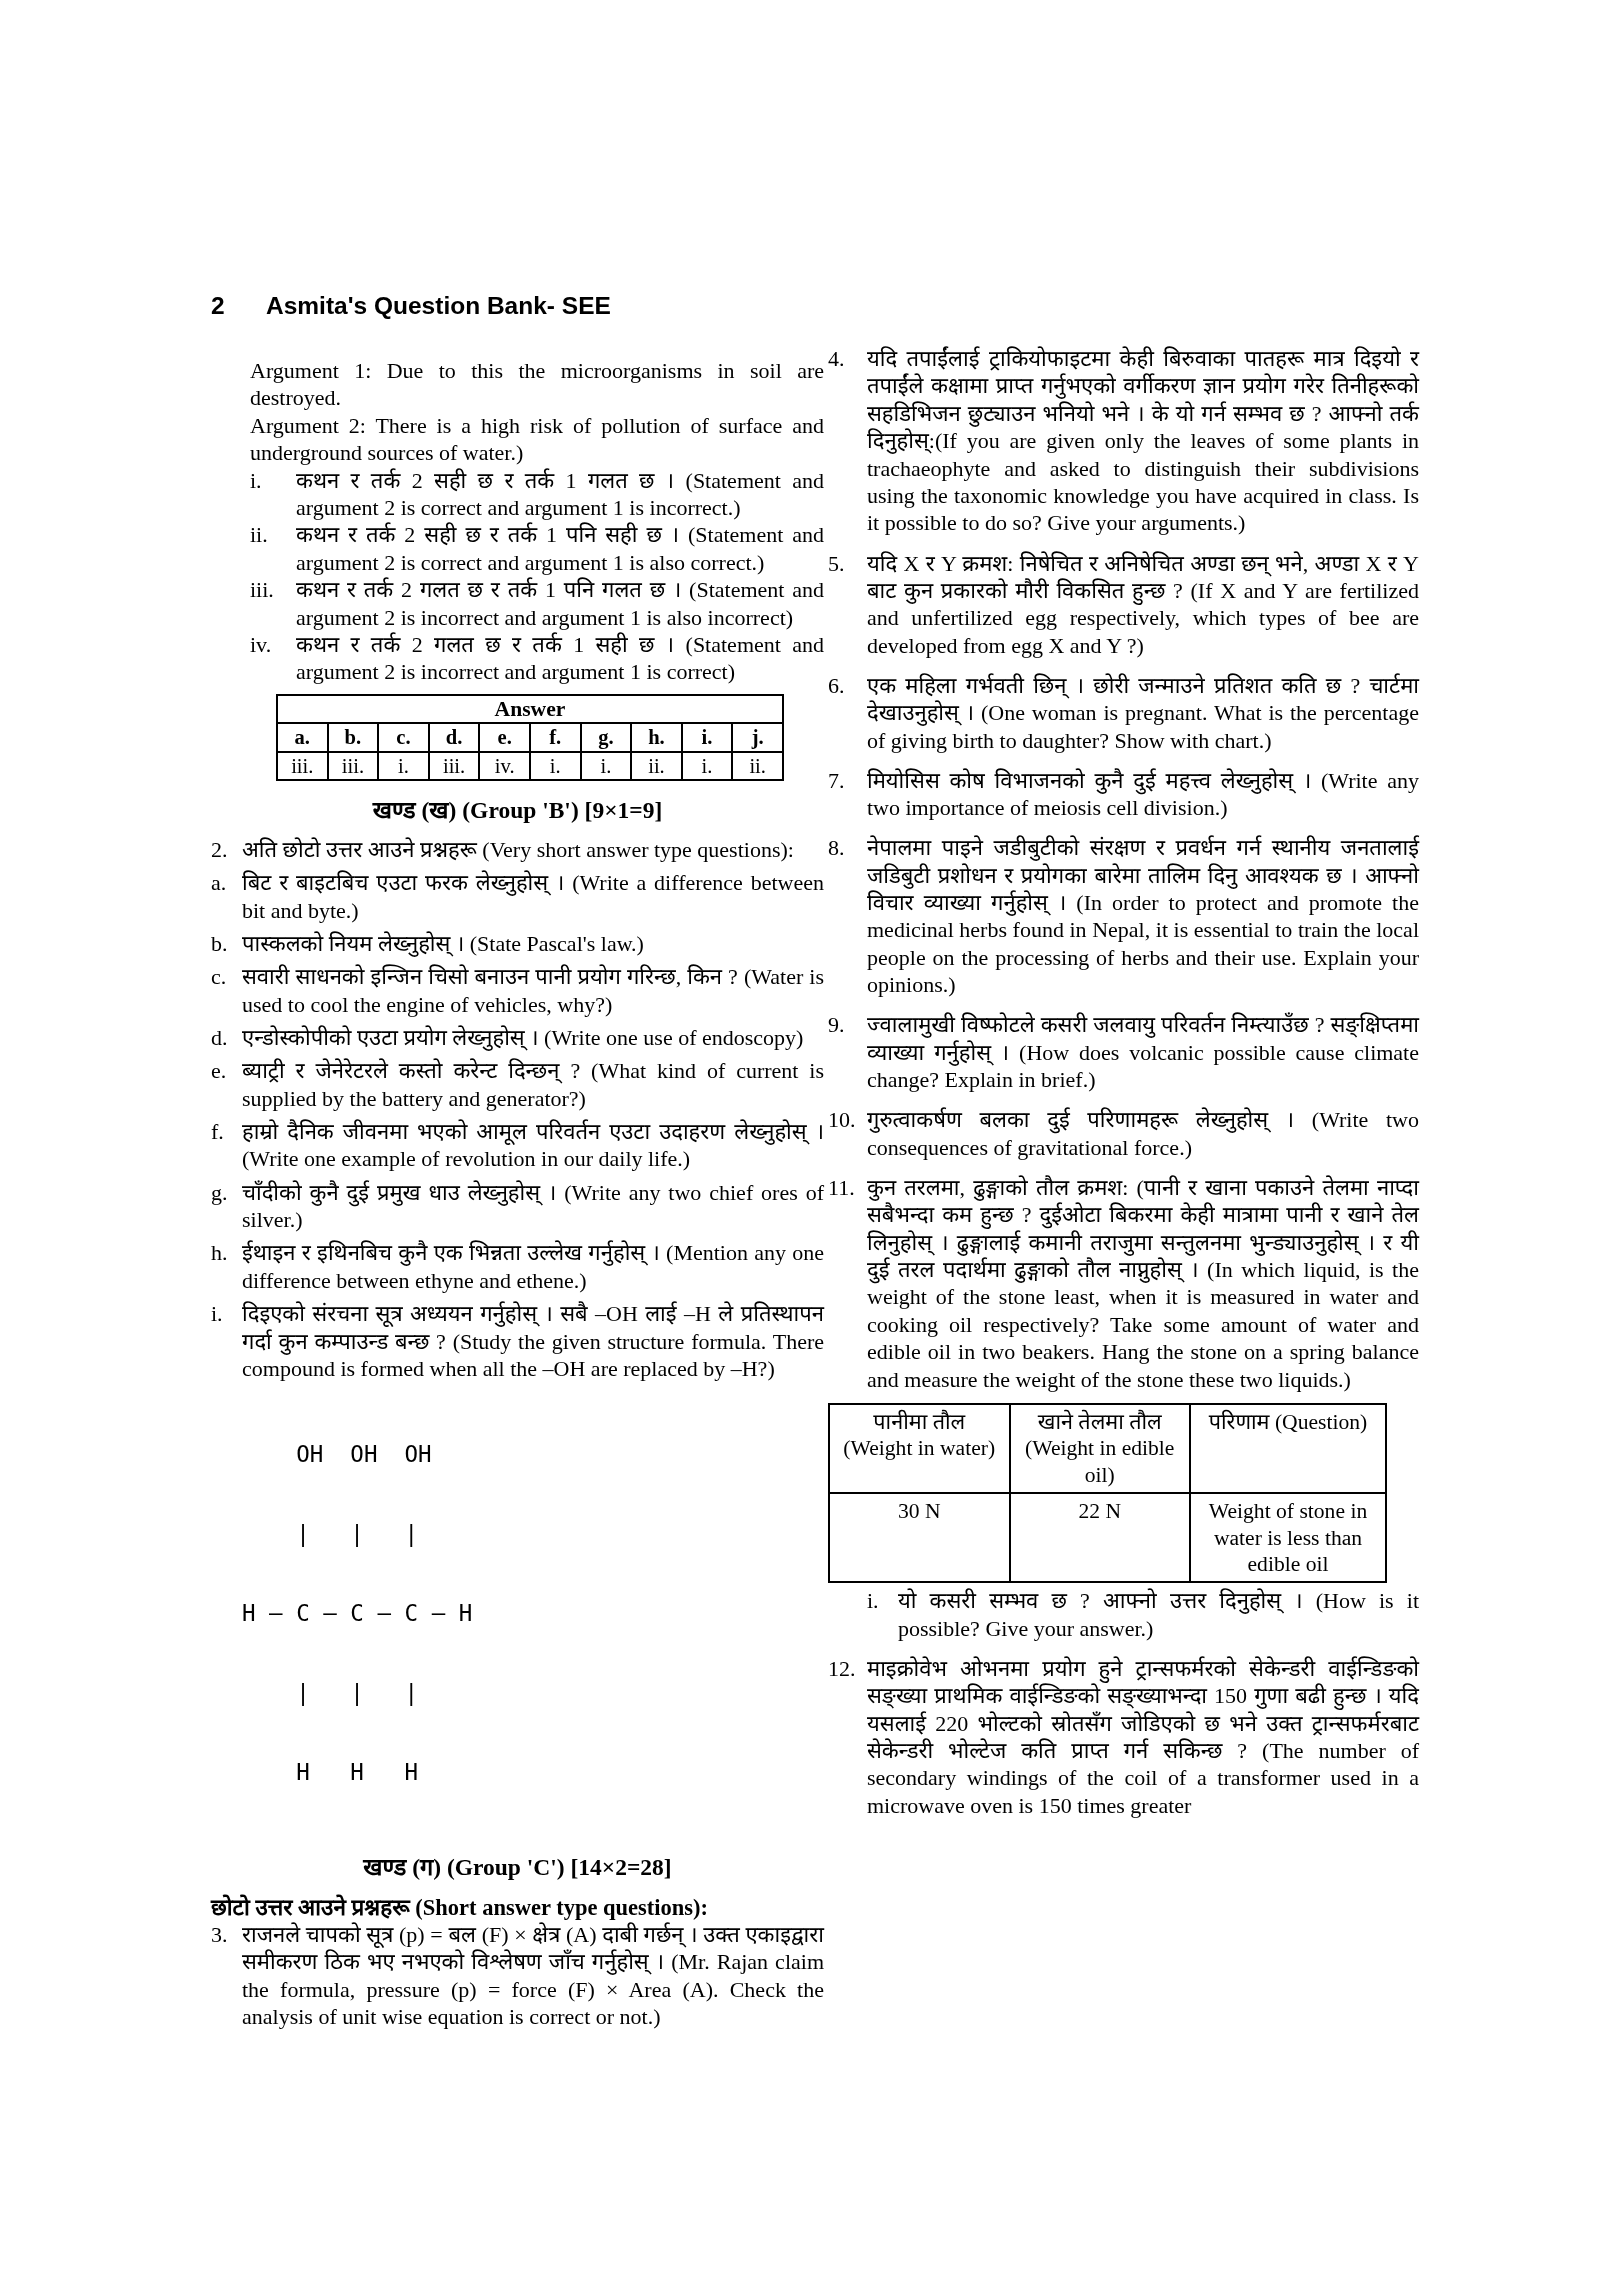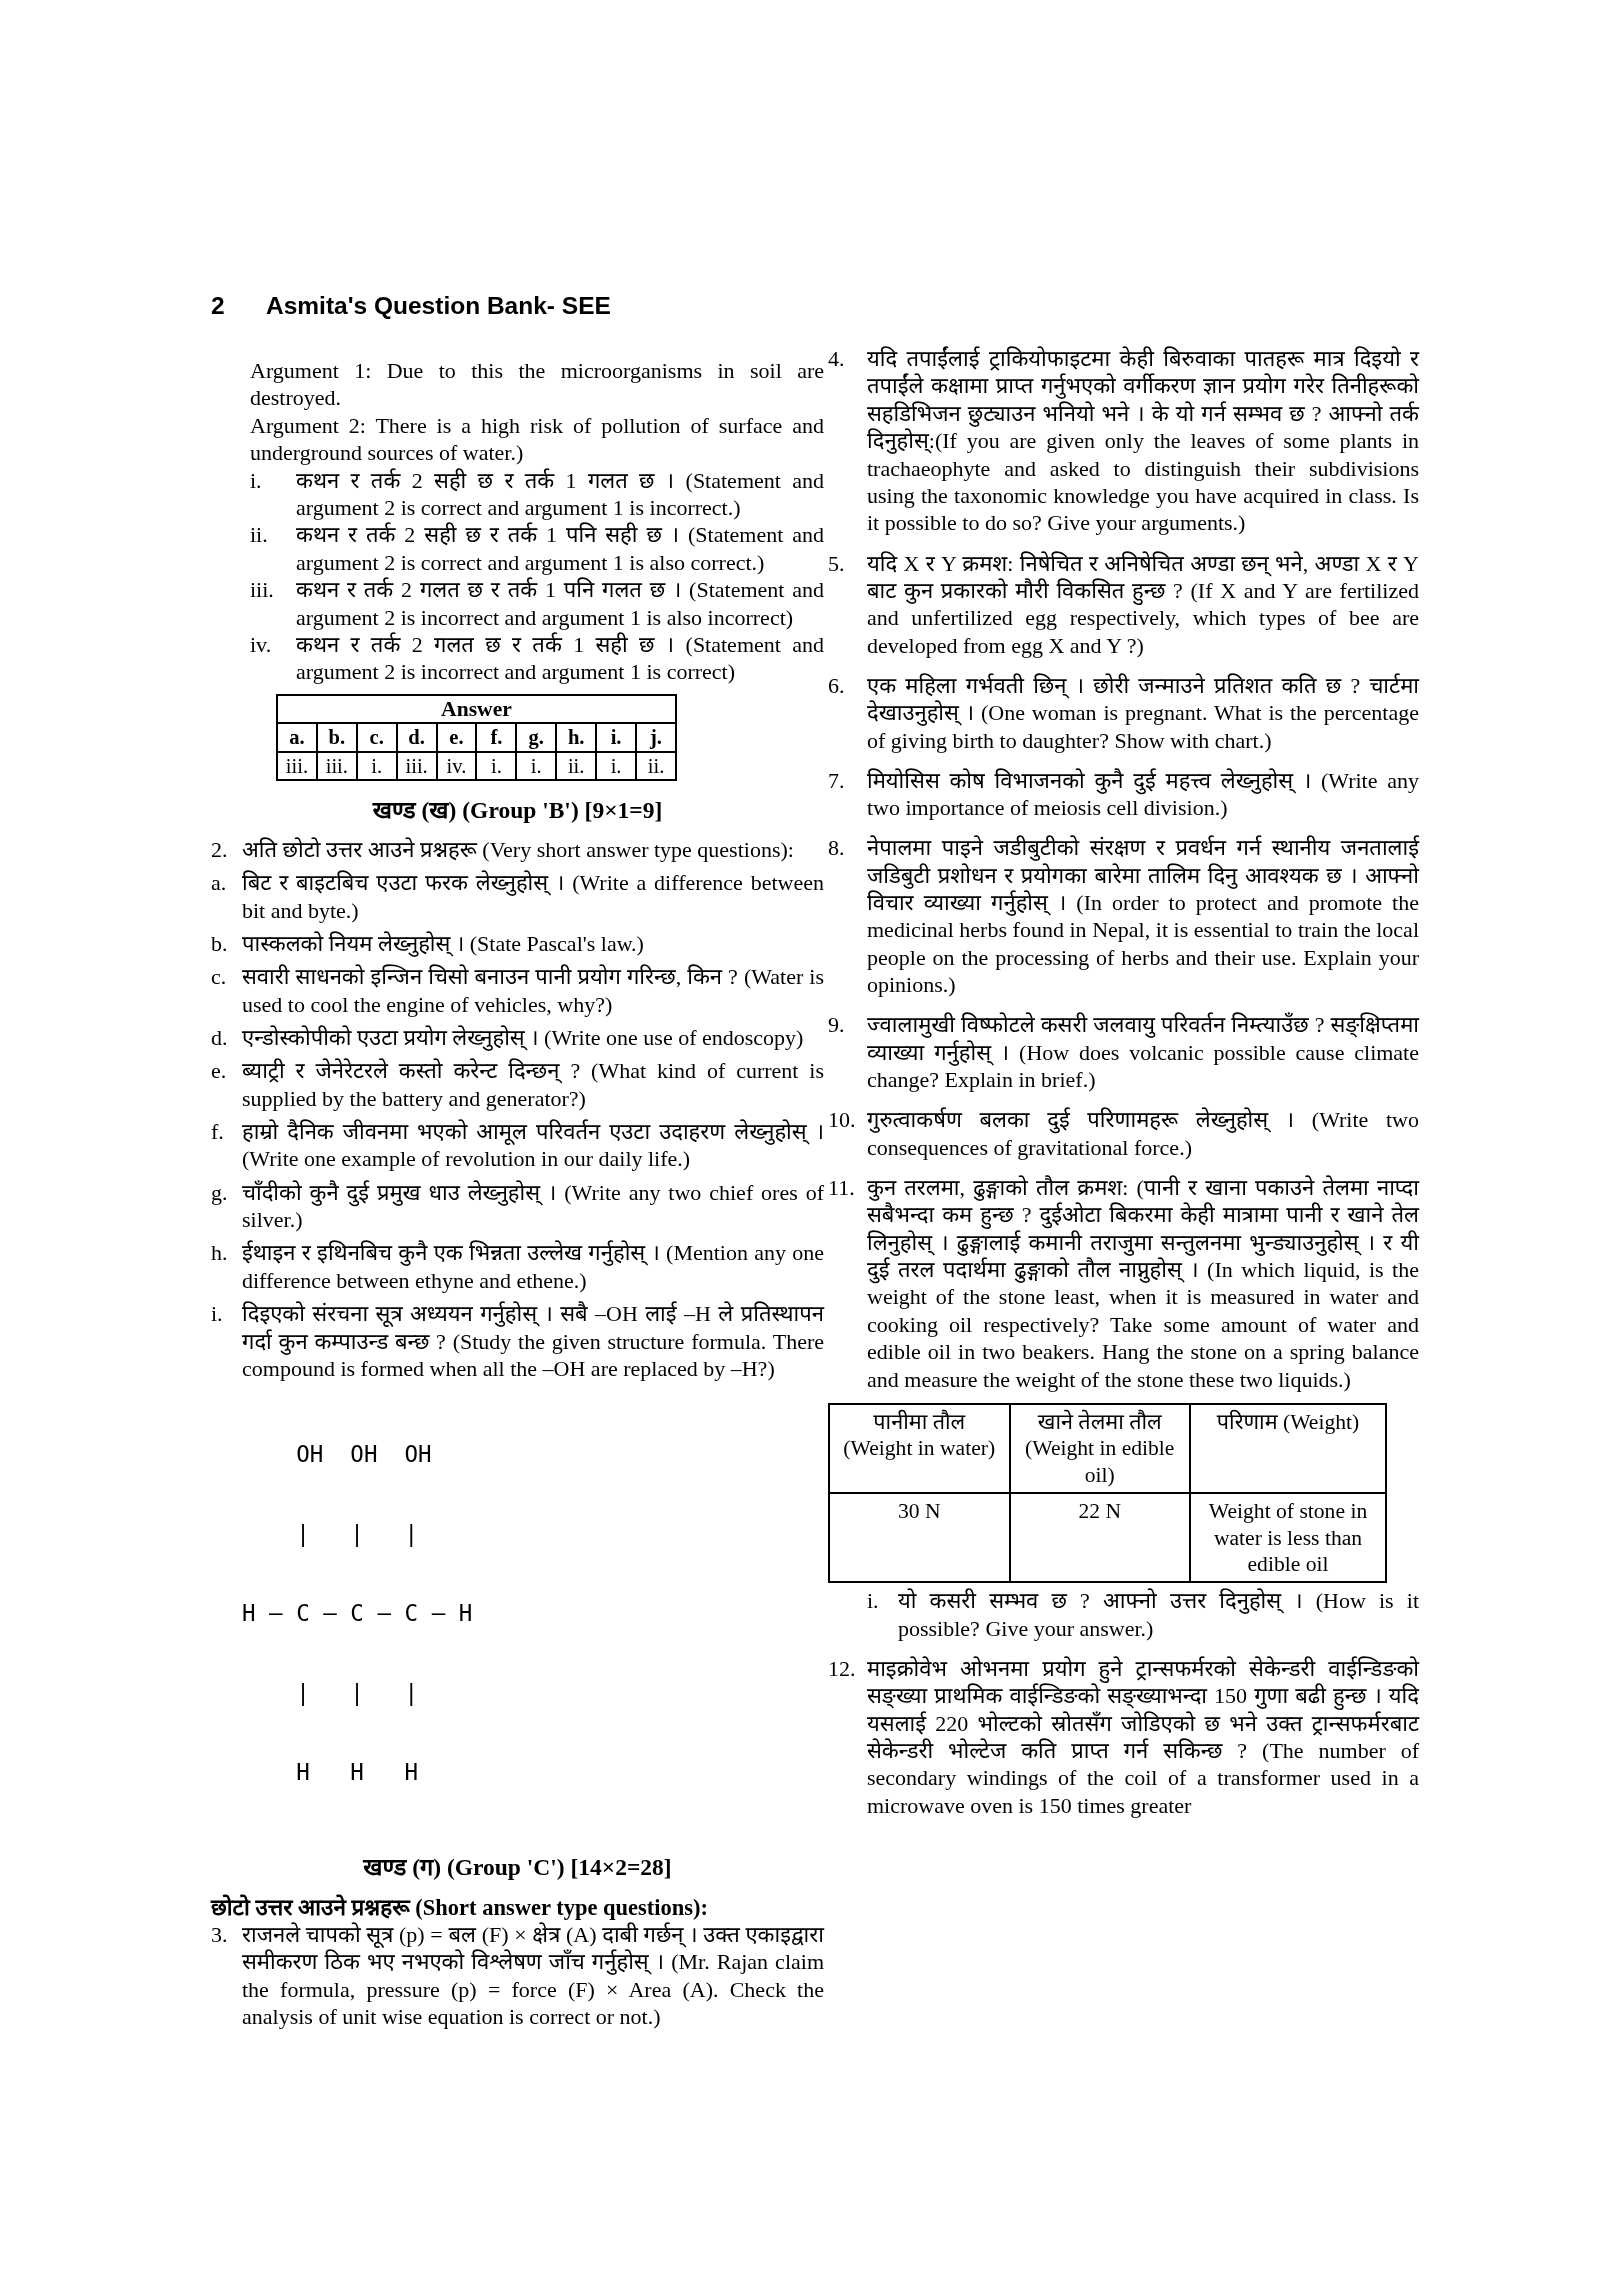--- a/index.html
+++ b/index.html
@@ -18,21 +18,21 @@
   .col-left  { left:211px; top:357px; width:613px; }
   .col-right { left:828px; top:345px; width:591px; }
 
   .para { text-align:justify; margin-left:39px; }
   .opts { margin-left:39px; }
   .qitem { display:flex; }
   .qitem .mk { flex:0 0 31px; text-align:left; }
   .opts .qitem .mk { flex:0 0 46px; }
   .qtext { flex:1; text-align:justify; }
 
-  .answer-table { border-collapse:collapse; margin:7.8px 0 9.8px 65px; width:401px;
+  .answer-table { border-collapse:collapse; margin:7.8px 0 9.8px 65px; width:508px;
                   text-align:center; table-layout:fixed; }
   .answer-table td { border:2px solid #000; padding:0 2px; font-size:20.6px; line-height:26.5px; }
   .answer-table .cap td { font-weight:700; font-size:21.6px; }
   .answer-table .hdr td { font-weight:700; }
 
   .heading { text-align:center; font-weight:700; font-size:23.5px; margin:15.7px 0 11.8px; }
   .subheading { font-weight:700; font-size:22.5px; margin:0 0 0; text-align:left; }
 
   .numbered { margin-top:5.9px; }
   .rq { margin-top:12.7px; }
@@ -211,21 +211,21 @@
     <div class="qitem rq">
       <span class="mk">11.</span>
       <div class="qtext">कुन तरलमा, ढुङ्गाको तौल क्रमश: (पानी र खाना पकाउने तेलमा नाप्दा सबैभन्दा कम हुन्छ ? दुईओटा बिकरमा केही मात्रामा पानी र खाने तेल लिनुहोस् । ढुङ्गालाई कमानी तराजुमा सन्तुलनमा भुन्ड्याउनुहोस् । र यी दुई तरल पदार्थमा ढुङ्गाको तौल नाप्नुहोस् । (In which liquid, is the weight of the stone least, when it is measured in water and cooking oil respectively? Take some amount of water and edible oil in two beakers. Hang the stone on a spring balance and measure the weight of the stone these two liquids.)</div>
     </div>
 
     <table class="weight-table">
       <tbody>
           <tr>
         <td>पानीमा तौल (Weight in water)</td>
         <td>खाने तेलमा तौल (Weight in edible oil)</td>
-        <td class="c3">परिणाम (Weight)</td>
+        <td class="c3">परिणाम (Question)</td>
       </tr>
       <tr>
         <td>30 N</td>
         <td>22 N</td>
         <td class="c3">Weight of stone in water is less than edible oil</td>
       </tr>
     </tbody>
       </table>
 
     <div class="qitem subq">

